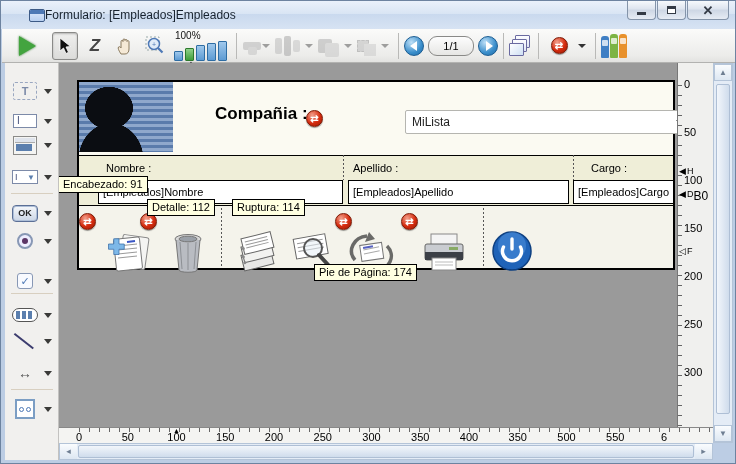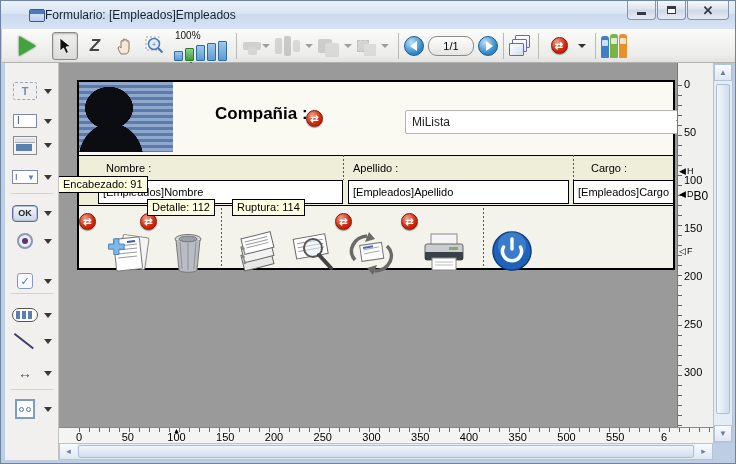--- a/index.html
+++ b/index.html
@@ -457,20 +457,21 @@
           <div class="badge">⇄</div>
         </div>
       <div class="canvas-badge" style="left:322px; top:131px;">
           <div class="badge">⇄</div>
         </div>
     </div>
 
     <div class="tooltip" style="left:-1px;  top:113px;">Encabezado: 91</div>
     <div class="tooltip" style="left:88px; top:136px;">Detalle: 112</div>
     <div class="tooltip" style="left:173px; top:136px;">Ruptura: 114</div>
+    <div class="tooltip" style="left:255px; top:201px;">Pie de Página: 174</div>
   </div>
 
   <div id="vruler">
       <span class="vr-label" style="top: 15px;">0</span>
       <span class="vr-label" style="top: 63px;">50</span>
       <span class="vr-label" style="top: 111px;">100</span>
       <span class="vr-label" style="top: 159px;">150</span>
       <span class="vr-label" style="top: 207px;">200</span>
       <span class="vr-label" style="top: 255px;">250</span>
       <span class="vr-label" style="top: 303px;">300</span>

